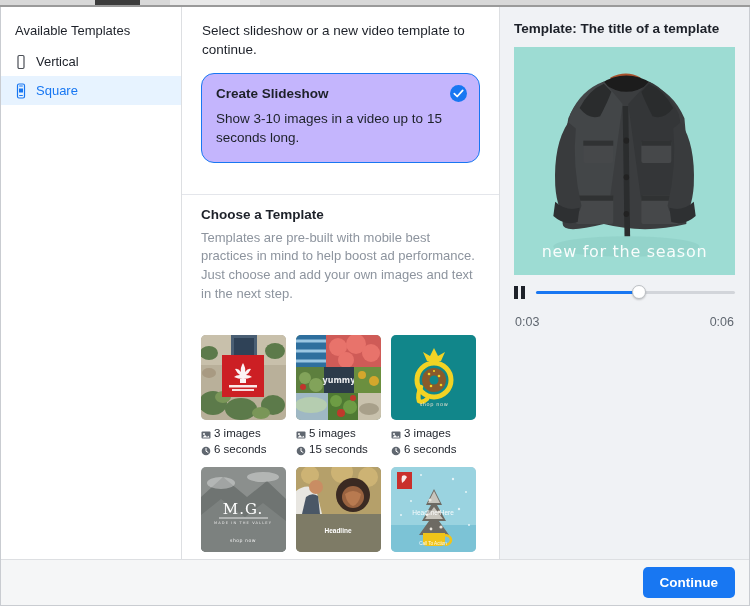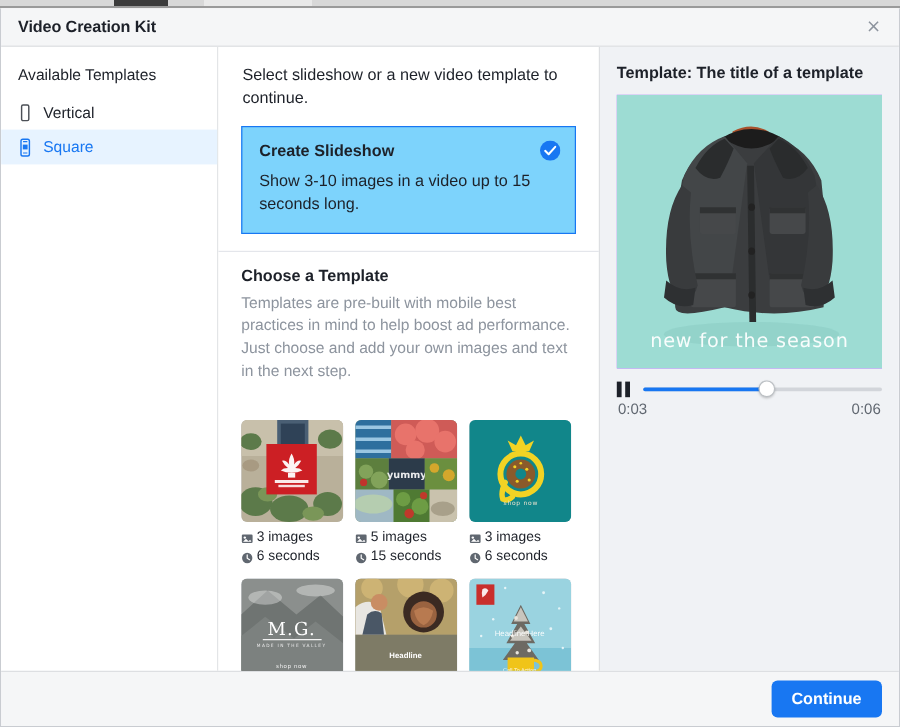--- a/index.html
+++ b/index.html
@@ -126,27 +126,27 @@
     min-height: 0;
     background: #fff;
   }
   .mid-intro {
     padding: 14px 20px 0 20px;
     font-size: 13.5px;
     line-height: 1.42;
     color: #1d2129;
   }
   .slideshow-card {
-    margin: 14px 19px 0 19px;
+    margin: 14px 19px 17px 19px;
     border: 1.5px solid #1877f2;
-    border-radius: 0;
+    border-radius: 13px;
     padding: 12px 14px 14px 14px;
     position: relative;
     cursor: pointer;
-    background: #7dd3fc;
+    background: #c4b5fd;
   }
   .slideshow-card .sc-title {
     font-size: 13.5px;
     font-weight: bold;
     color: #1d2129;
     margin-bottom: 8px;
   }
   .slideshow-card .sc-desc {
     font-size: 13.5px;
     line-height: 1.42;
@@ -270,21 +270,21 @@
     left: 52%;
     top: 0;
     margin-left: -7px;
     width: 14px; height: 14px;
     background: #fff;
     border: 1px solid #bcc0c4;
     border-radius: 50%;
     box-shadow: 0 1px 2px rgba(0,0,0,0.2);
   }
   .times {
-    margin-top: 3px;
+    margin-top: 16px;
     display: flex;
     justify-content: space-between;
     font-size: 12.5px;
     color: #606770;
     padding: 0 1px;
   }
 
   
   .footer {
     height: 46px;
@@ -312,24 +312,20 @@
 <body>
 
 <div class="browser-sliver">
   <div class="tab-a"></div>
   <div class="tab-b"></div>
   <div class="strip"></div>
 </div>
 
 <div class="modal">
 
-  <div class="titlebar">
-    <div class="title">Video Creation Kit</div>
-    <div class="close-btn">×</div>
-  </div>
 
   <div class="body-row">
 
     <div class="sidebar">
       <div class="sidebar-header">Available Templates</div>
 
       <div class="side-item">
         <span class="side-icon">
           <svg viewBox="0 0 12 16" width="12" height="16">
             <rect x="3" y="1.5" width="6" height="13" rx="1.2" fill="none" stroke="#4b4f56" stroke-width="1.2"></rect>

